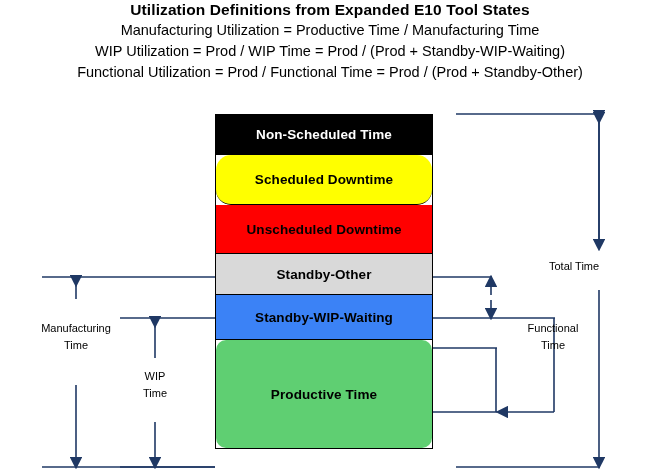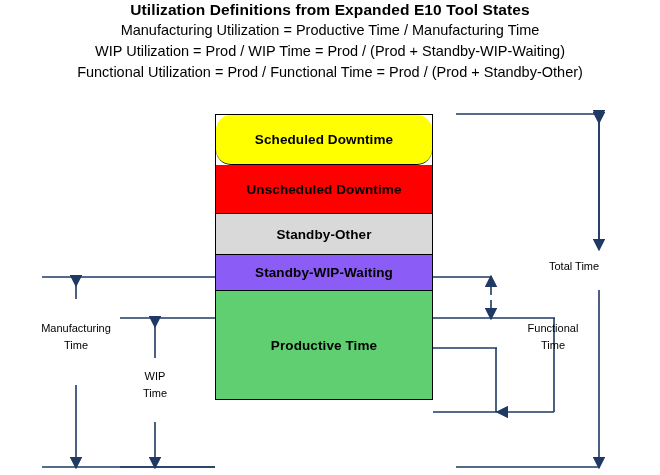--- a/index.html
+++ b/index.html
@@ -47,21 +47,21 @@
   .seg {
     box-sizing: border-box;
     display: flex;
     align-items: center;
     justify-content: center;
     font-size: 13.5px;
     font-weight: bold;
     letter-spacing: 0.1px;
     border-bottom: 1px solid #000000;
   }
-  .seg:last-child { border-bottom: none; }
+  .seg:last-child { border-bottom: none; border-radius: 10px; }
 
   
   .ann-label {
     position: absolute;
     font-size: 11px;
     font-weight: normal;
     line-height: 17px;
     text-align: center;
     white-space: nowrap;
   }
@@ -78,30 +78,33 @@
 <body>
 
 <div class="title-block">
   <div class="title">Utilization Definitions from Expanded E10 Tool States</div>
   <div class="subtitle">Manufacturing Utilization = Productive Time / Manufacturing Time</div>
   <div class="subtitle">WIP Utilization = Prod / WIP Time = Prod / (Prod + Standby-WIP-Waiting)</div>
   <div class="subtitle">Functional Utilization = Prod / Functional Time = Prod / (Prod + Standby-Other)</div>
 </div>
 
 <div id="stack">
+    <div class="seg" style="height: 40px; background: rgb(0, 0, 0); color: rgb(255, 255, 255);">
+      <span>Non-Scheduled Time</span>
+    </div>
     <div class="seg" style="height: 50px; background: rgb(255, 255, 0); color: rgb(0, 0, 0); border-radius: 15px;">
       <span>Scheduled Downtime</span>
     </div>
     <div class="seg" style="height: 49px; background: rgb(255, 0, 0); color: rgb(0, 0, 0);">
       <span>Unscheduled Downtime</span>
     </div>
     <div class="seg" style="height: 41px; background: rgb(217, 217, 217); color: rgb(0, 0, 0);">
       <span>Standby-Other</span>
     </div>
-    <div class="seg" style="height: 36px; background: #8b5cf6; color: rgb(0, 0, 0);">
+    <div class="seg" style="height: 45px; background: #3b82f6; color: rgb(0, 0, 0);">
       <span>Standby-WIP-Waiting</span>
     </div>
     <div class="seg" style="height: 108px; background: rgb(95, 207, 114); color: rgb(0, 0, 0);">
       <span>Productive Time</span>
     </div>
   </div>
 
 <svg class="overlay">
   <defs>
     <marker id="ah" markerWidth="8" markerHeight="8" refX="4" refY="4" orient="auto" markerUnits="strokeWidth">

